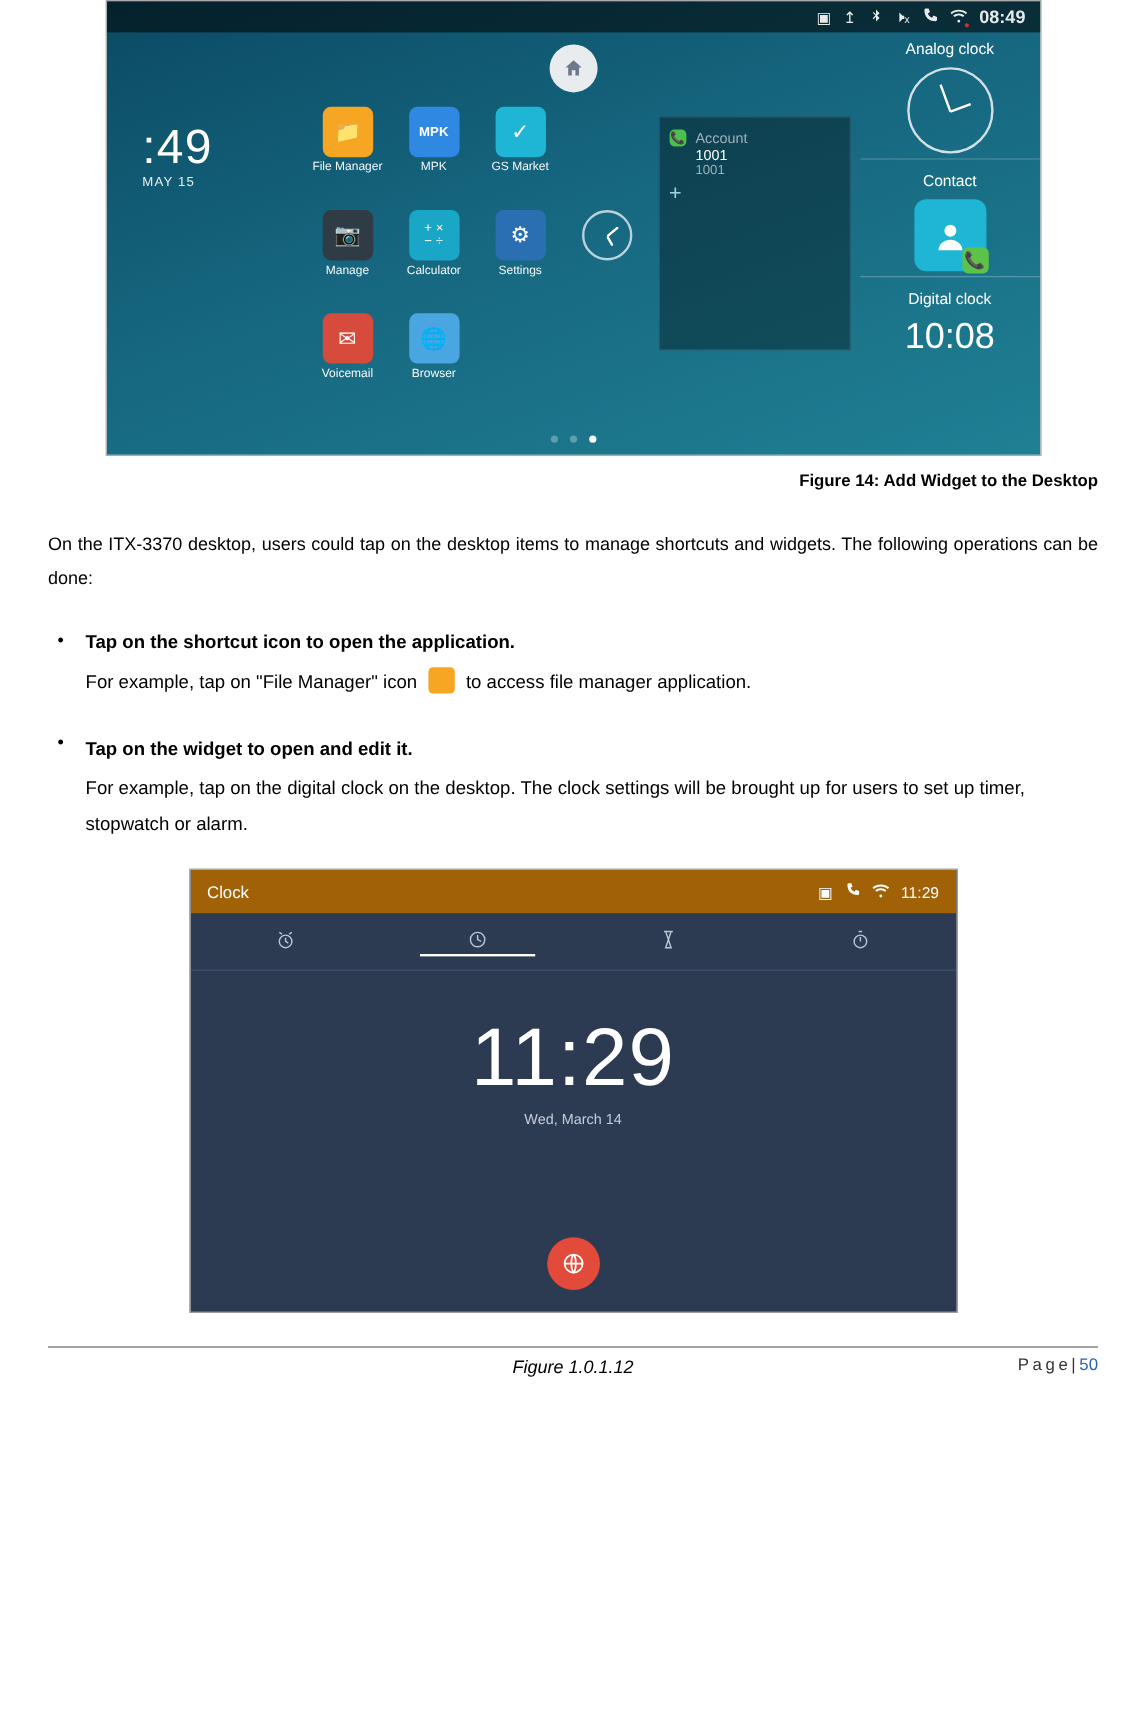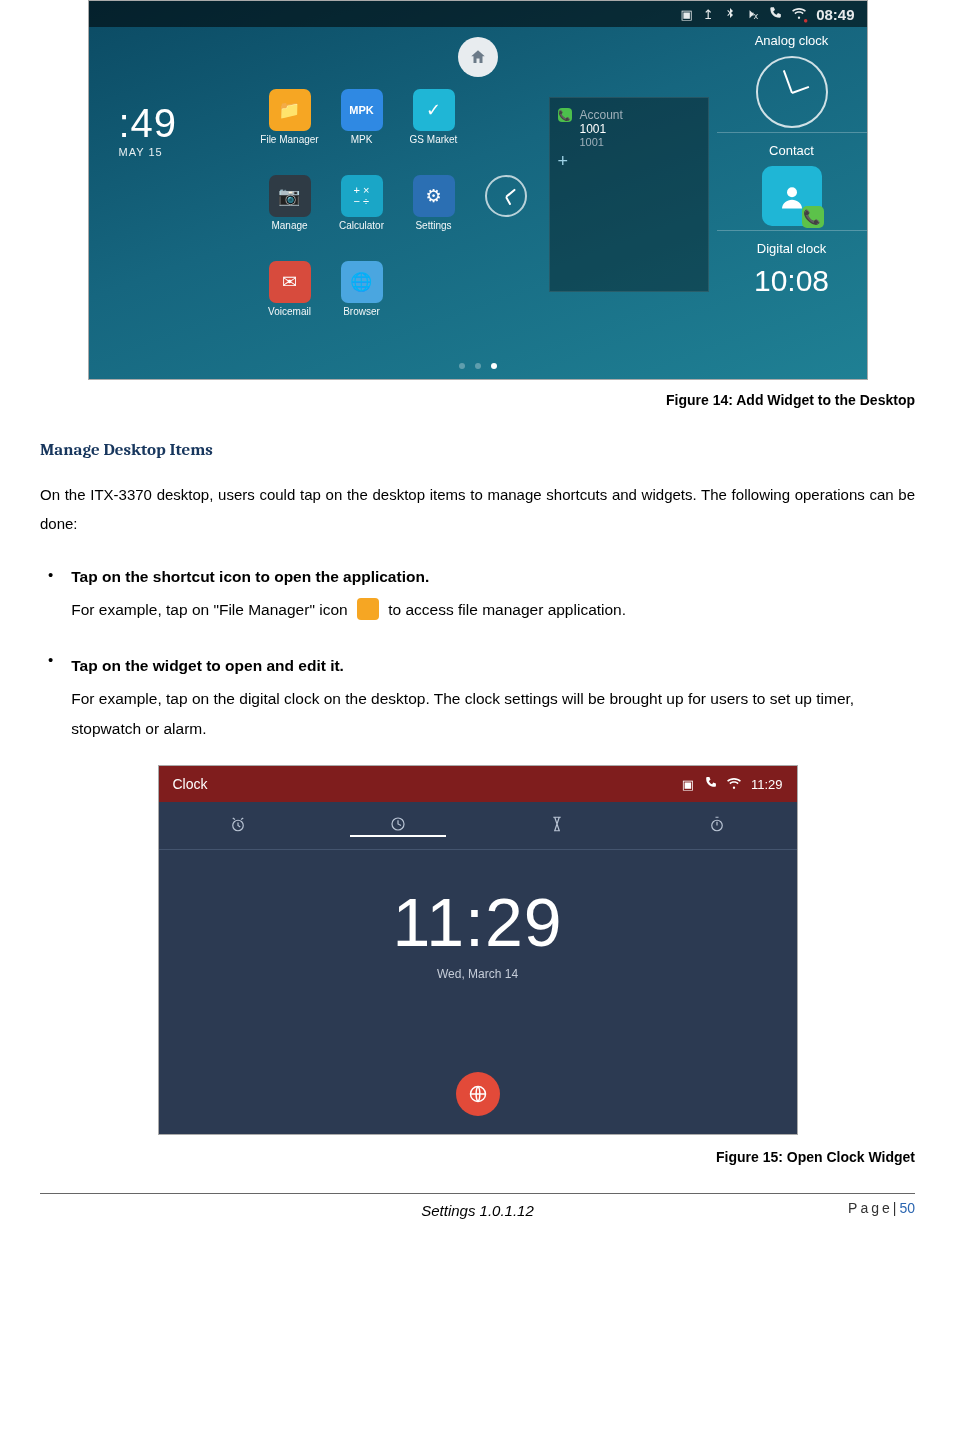--- a/index.html
+++ b/index.html
@@ -152,21 +152,21 @@
     display:inline-block;width:22px;height:22px;border-radius:4px;background:#f6a623;
     vertical-align:middle;margin:0 5px; position:relative;top:-2px;
   }
 
   
   .fig2{
     width:640px;height:370px;margin:0 auto 14px auto;
     background:#2c3a52; position:relative;border:1px solid #aaa;overflow:hidden;
   }
   .fig2 .titlebar{
-    height:36px;background:#7f1d1d;display:flex;align-items:center;
+    height:36px;background:#a16207;display:flex;align-items:center;
     justify-content:space-between;padding:0 14px;color:#fff;font-size:14px;
   }
   .fig2 .titlebar .ricons{display:flex;gap:10px;align-items:center;font-size:13px;}
   .tabbar{
     height:48px;display:flex;align-items:center;justify-content:space-around;
     border-bottom:1px solid #44546e;
   }
   .tabbar .tab{flex:1;text-align:center;color:#b9c4d4;position:relative;}
   .tabbar .tab svg{width:18px;height:18px;fill:#b9c4d4;stroke:#b9c4d4;}
   .tabbar .tab.active::after{
@@ -310,21 +310,20 @@
 
     <div class="dots">
       <span></span>
         <span></span>
         <span class="active"></span>
     </div>
   </div>
 
   <div class="fig-caption">Figure 14: Add Widget to the Desktop</div>
 
-  <h2 class="section">Manage Desktop Items</h2>
 
   <p class="prose">On the ITX-3370 desktop, users could tap on the desktop items to manage shortcuts and widgets. The following operations can be done:</p>
 
   <ul class="bullets">
     <li>
       <div class="row">
         <span class="dot">•</span>
         <div class="body">
           <span class="bold">Tap on the shortcut icon to open the application.</span>
           <span>For example, tap on "File Manager" icon </span>
@@ -398,23 +397,22 @@
     </div>
 
     <div class="fab">
       <svg viewBox="0 0 24 24">
           <circle cx="12" cy="12" r="9"></circle>
           <path d="M3 12h18M12 3c3 3 3 15 0 18M12 3c-3 3-3 15 0 18"></path>
         </svg>
     </div>
   </div>
 
-  <div class="fig-caption" style="margin-bottom:10px;">Figure 15: Open Clock Widget</div>
 
   <hr class="rule">
   <div class="footer">
     <span class="page-no">
       <span>Page|</span><span class="num">50</span>
     </span>
-    <div class="version">Settings 1.0.1.12</div>
+    <div class="version">Figure 1.0.1.12</div>
   </div>
 
 </div>
 
 </body></html>

